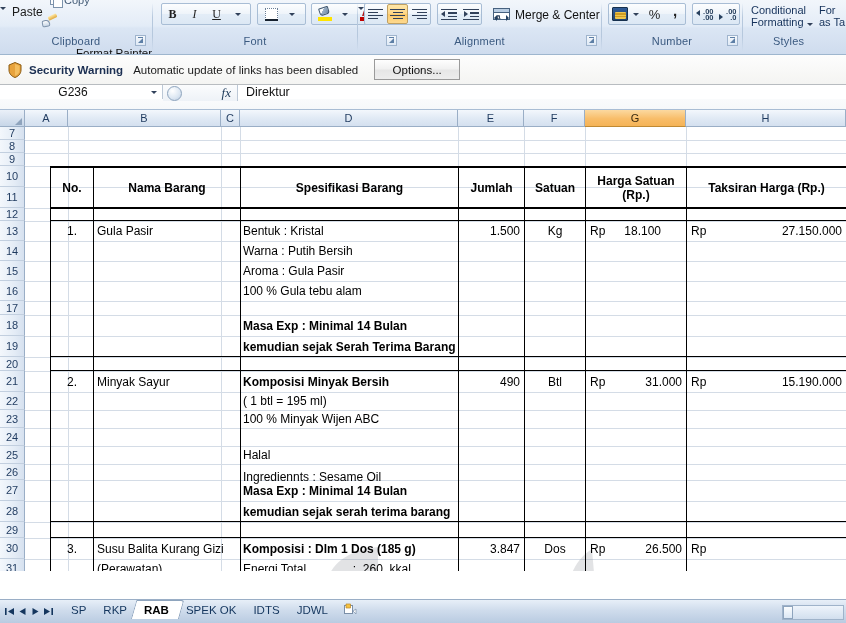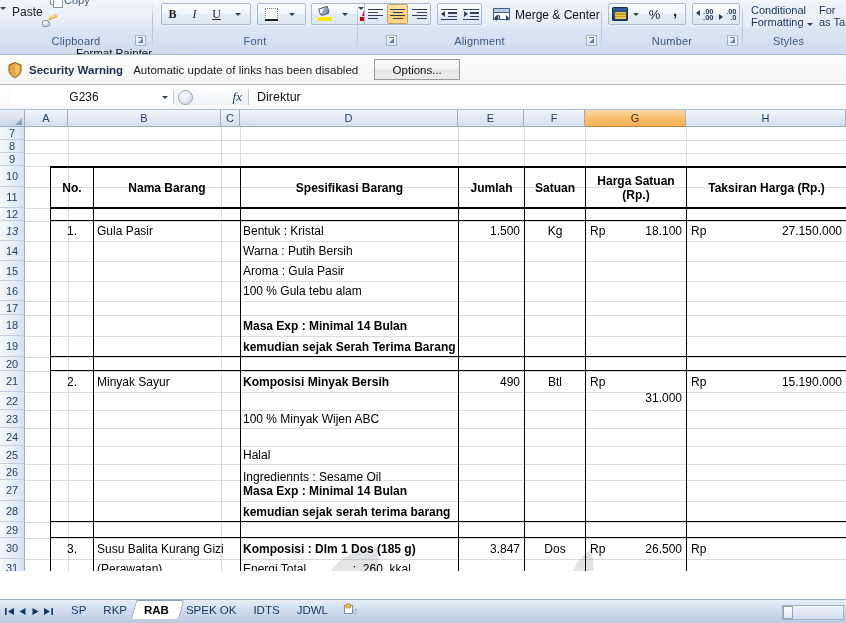--- a/index.html
+++ b/index.html
@@ -329,22 +329,21 @@
     cursor: default;
   }
 
   
   .fbar {
     position: relative;
     height: 25px;
     background: linear-gradient(to bottom,#ffffff,#f6f8fa);
     border-bottom: 1px solid #a9bdd4;
     display: flex;
-    align-items: center;
-    padding-left: 11px;
+    align-items: flex-start;
   }
   .namebox {
     width: 163px;
     border-right: 1px solid #bcc8d6;
     display: flex;
     align-items: center;
     position: relative;
     background: #fff;
   }
   .namebox .nb-val {
@@ -788,21 +787,21 @@
       <div class="ch" style="width:160px;">H</div>
     </div>
 
     <div class="rowhdr-col">
       <div class="rh" style="height:13px;">7</div>
       <div class="rh" style="height:13px;">8</div>
       <div class="rh" style="height:13px;">9</div>
       <div class="rh" style="height:21px;">10</div>
       <div class="rh" style="height:21px;">11</div>
       <div class="rh" style="height:13px;">12</div>
-      <div class="rh" style="height:20px;font-style:italic;">13</div>
+      <div class="rh" style="height:20px;">13</div>
       <div class="rh" style="height:20px;">14</div>
       <div class="rh" style="height:20px;">15</div>
       <div class="rh" style="height:20px;">16</div>
       <div class="rh" style="height:14px;">17</div>
       <div class="rh" style="height:21px;">18</div>
       <div class="rh" style="height:21px;">19</div>
       <div class="rh" style="height:14px;">20</div>
       <div class="rh" style="height:21px;">21</div>
       <div class="rh" style="height:18px;">22</div>
       <div class="rh" style="height:18px;">23</div>
@@ -890,36 +889,37 @@
       <div class="cell" style="left:72px;top:94px;width:143px;height:20px;">Gula Pasir</div>
       <div class="cell" style="left:218px;top:94px;width:215px;height:20px;">Bentuk   : Kristal</div>
       <div class="cell" style="left:218px;top:114px;width:215px;height:20px;">Warna    : Putih Bersih</div>
       <div class="cell" style="left:218px;top:134px;width:215px;height:20px;">Aroma    : Gula Pasir</div>
       <div class="cell" style="left:218px;top:154px;width:215px;height:20px;">100 % Gula tebu alam</div>
       <div class="cell b" style="left:218px;top:188px;width:215px;height:21px;">Masa Exp : Minimal 14 Bulan</div>
       <div class="cell b" style="left:218px;top:209px;width:215px;height:21px;">kemudian sejak Serah Terima Barang</div>
       <div class="cell right" style="left:434px;top:94px;width:61px;height:20px;">1.500</div>
       <div class="cell ctr" style="left:500px;top:94px;width:60px;height:20px;">Kg</div>
       <div class="cell" style="left:565px;top:94px;width:22px;height:20px;">Rp</div>
-      <div class="cell right" style="left:587px;top:94px;width:70px;height:20px;text-align:right;">18.100</div>
+      <div class="cell right" style="left:566px;top:94px;width:70px;height:20px;text-align:right;">18.100</div>
       <div class="cell" style="left:666px;top:94px;width:22px;height:20px;">Rp</div>
       <div class="cell right" style="left:688px;top:94px;width:129px;height:20px;">27.150.000</div>
 
       <div class="cell ctr" style="left:26px;top:244px;width:42px;height:21px;">2.</div>
       <div class="cell" style="left:72px;top:244px;width:143px;height:21px;">Minyak Sayur</div>
       <div class="cell b" style="left:218px;top:244px;width:215px;height:21px;">Komposisi Minyak Bersih</div>
+      <div class="cell" style="left:218px;top:265px;width:215px;height:18px;">( 1 btl = 195 ml)</div>
       <div class="cell" style="left:218px;top:283px;width:215px;height:18px;">100 % Minyak Wijen ABC</div>
       <div class="cell" style="left:218px;top:301px;width:215px;height:18px;margin-top:40px;">Ingrediennts  : Sesame Oil</div>
       <div class="cell" style="left:218px;top:319px;width:215px;height:18px;">Halal</div>
       <div class="cell b" style="left:218px;top:353px;width:215px;height:21px;">Masa Exp : Minimal 14 Bulan</div>
       <div class="cell b" style="left:218px;top:374px;width:215px;height:21px;">kemudian sejak serah terima barang</div>
       <div class="cell right" style="left:434px;top:244px;width:61px;height:21px;">490</div>
       <div class="cell ctr" style="left:500px;top:244px;width:60px;height:21px;">Btl</div>
       <div class="cell" style="left:565px;top:244px;width:22px;height:21px;">Rp</div>
-      <div class="cell right" style="left:587px;top:260px;width:70px;height:21px;">31.000</div>
+      <div class="cell right" style="left:587px;top:244px;width:70px;height:21px;">31.000</div>
       <div class="cell" style="left:666px;top:244px;width:22px;height:21px;">Rp</div>
       <div class="cell right" style="left:688px;top:244px;width:129px;height:21px;">15.190.000</div>
 
       <div class="cell ctr" style="left:26px;top:411px;width:42px;height:21px;">3.</div>
       <div class="cell" style="left:72px;top:411px;width:145px;height:21px;">Susu Balita Kurang Gizi</div>
       <div class="cell" style="left:72px;top:432px;width:143px;height:19px;">(Perawatan)</div>
       <div class="cell b" style="left:218px;top:411px;width:215px;height:21px;">Komposisi : Dlm 1 Dos (185 g)</div>
       <div class="cell" style="left:218px;top:432px;width:215px;height:19px;white-space:pre;">Energi Total              :  260  kkal</div>
 
       <div class="cell right" style="left:434px;top:411px;width:61px;height:21px;">3.847</div>

